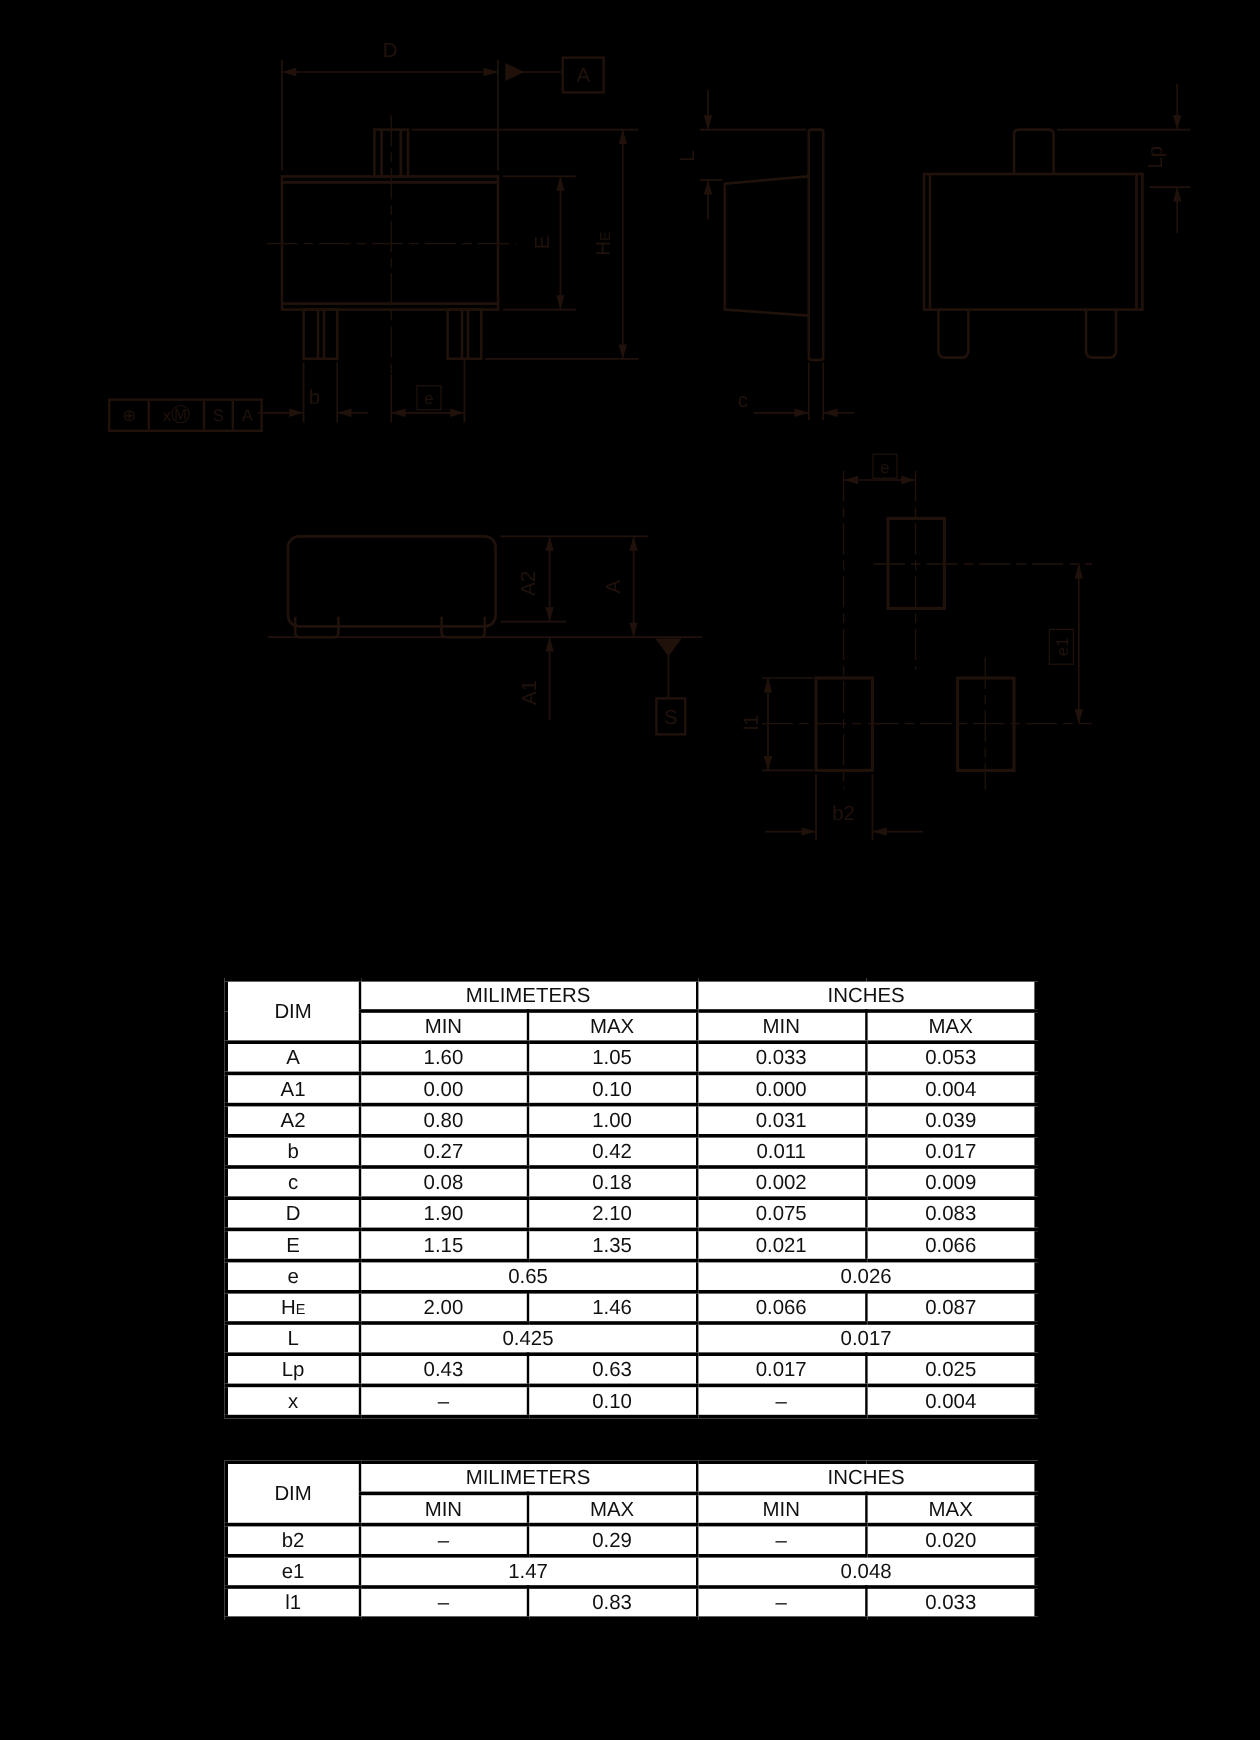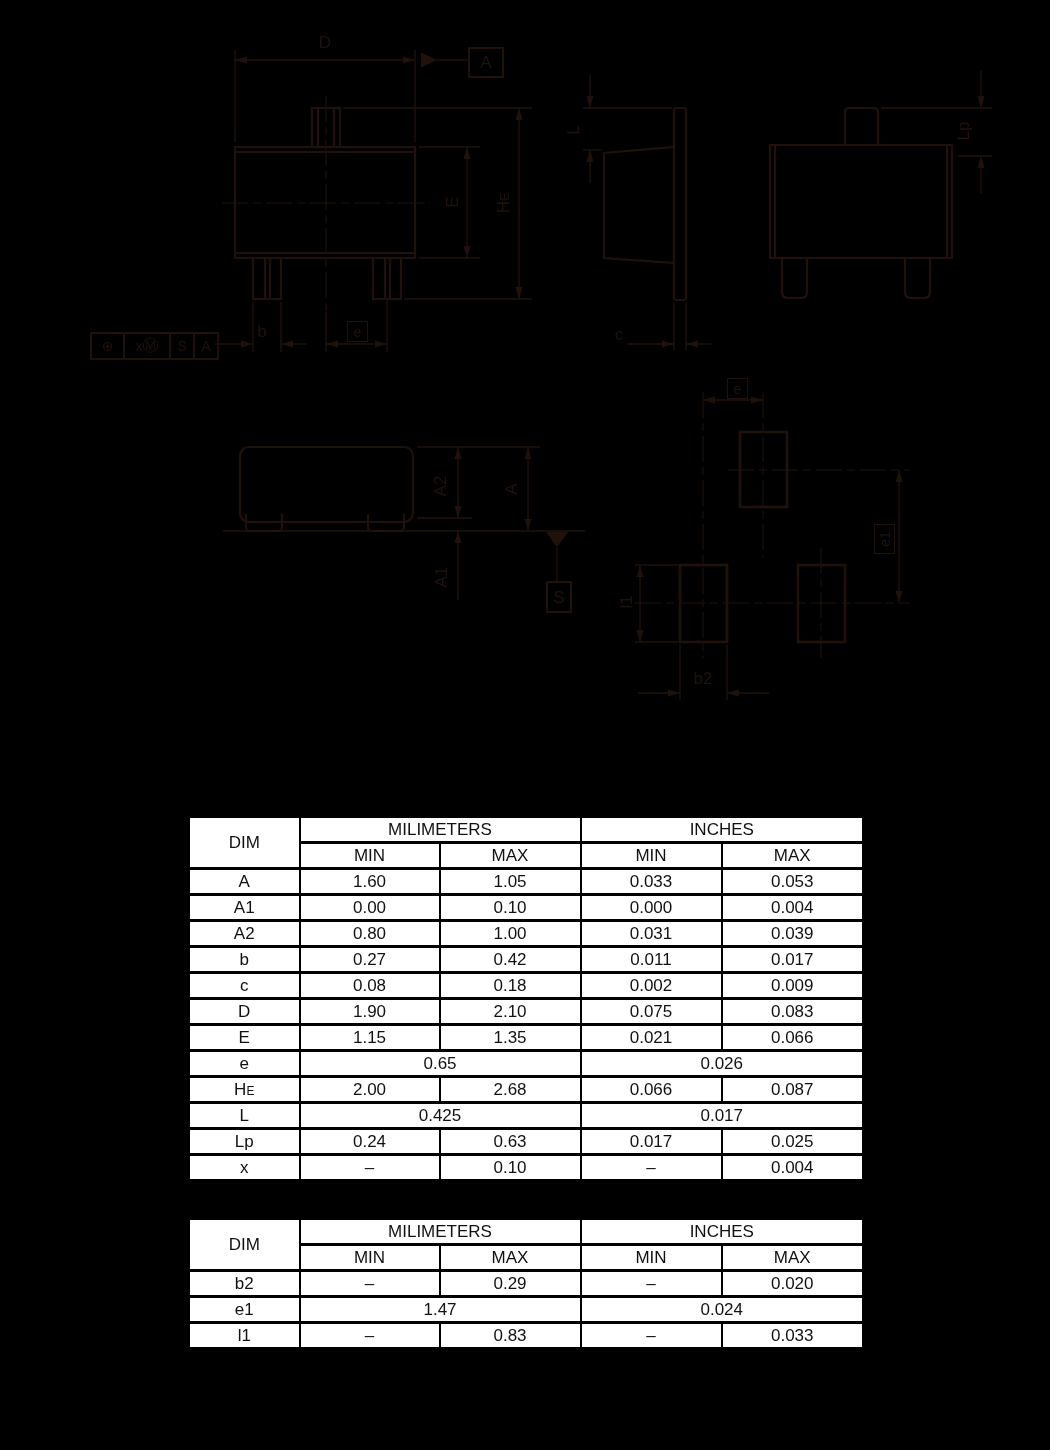--- a/index.html
+++ b/index.html
@@ -286,32 +286,32 @@
             <td>0.066</td>
   </tr>
   <tr>
     <td>e</td>
             <td colspan="2">0.65</td>
             <td colspan="2">0.026</td>
   </tr>
   <tr>
     <td><span>H</span><span class="sub">E</span></td>
     <td>2.00</td>
-            <td>2.68</td>
+            <td>1.46</td>
             <td>0.066</td>
             <td>0.087</td>
   </tr>
   <tr>
     <td>L</td>
             <td colspan="2">0.425</td>
             <td colspan="2">0.017</td>
   </tr>
   <tr>
     <td>Lp</td>
-            <td>0.24</td>
+            <td>0.43</td>
             <td>0.63</td>
             <td>0.017</td>
             <td>0.025</td>
   </tr>
   <tr>
     <td>x</td>
             <td>–</td>
             <td>0.10</td>
             <td>–</td>
             <td>0.004</td>
@@ -344,21 +344,21 @@
   <tr>
     <td>b2</td>
             <td>–</td>
             <td>0.29</td>
             <td>–</td>
             <td>0.020</td>
   </tr>
   <tr>
     <td>e1</td>
             <td colspan="2">1.47</td>
-            <td colspan="2">0.024</td>
+            <td colspan="2">0.048</td>
   </tr>
   <tr>
     <td>l1</td>
             <td>–</td>
             <td>0.83</td>
             <td>–</td>
             <td>0.033</td>
   </tr>
 </tbody>
       </table>

